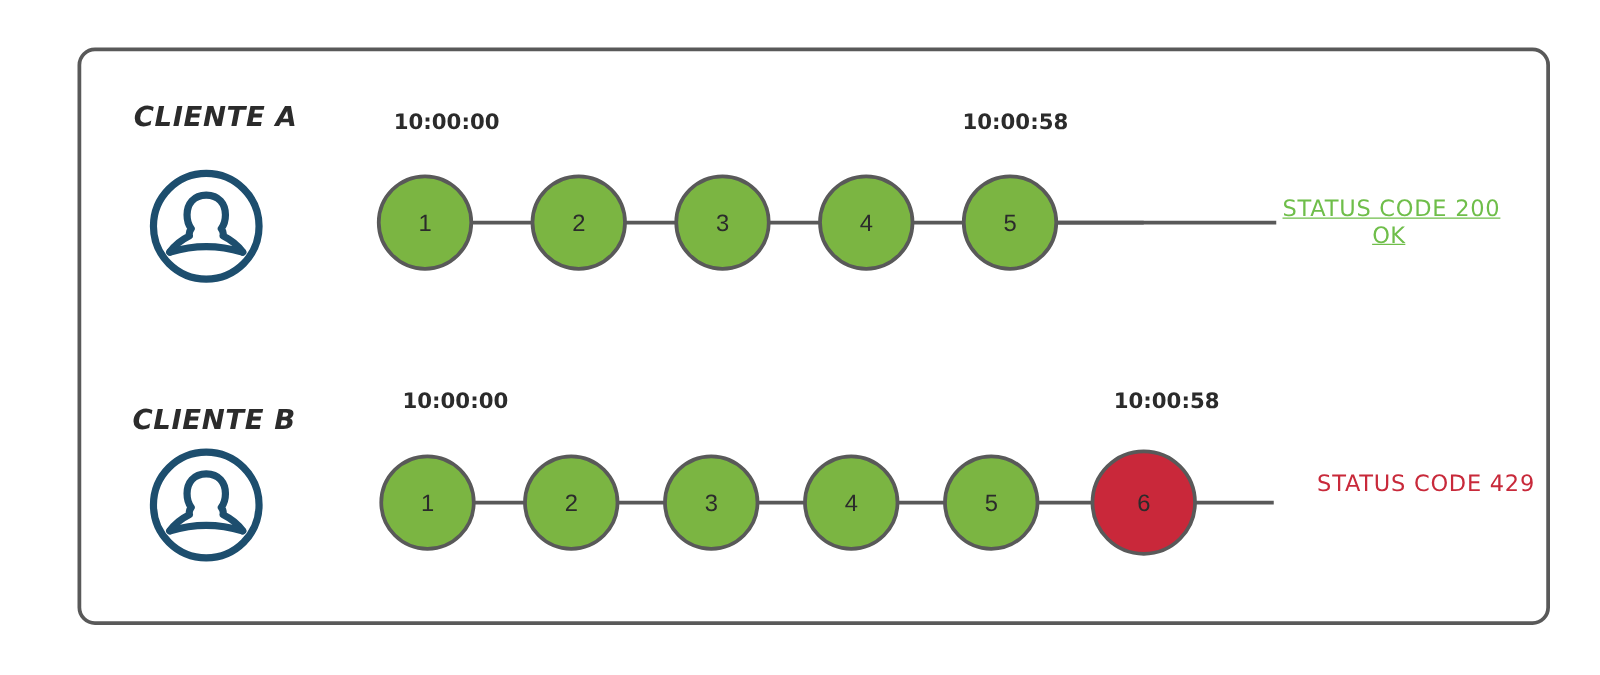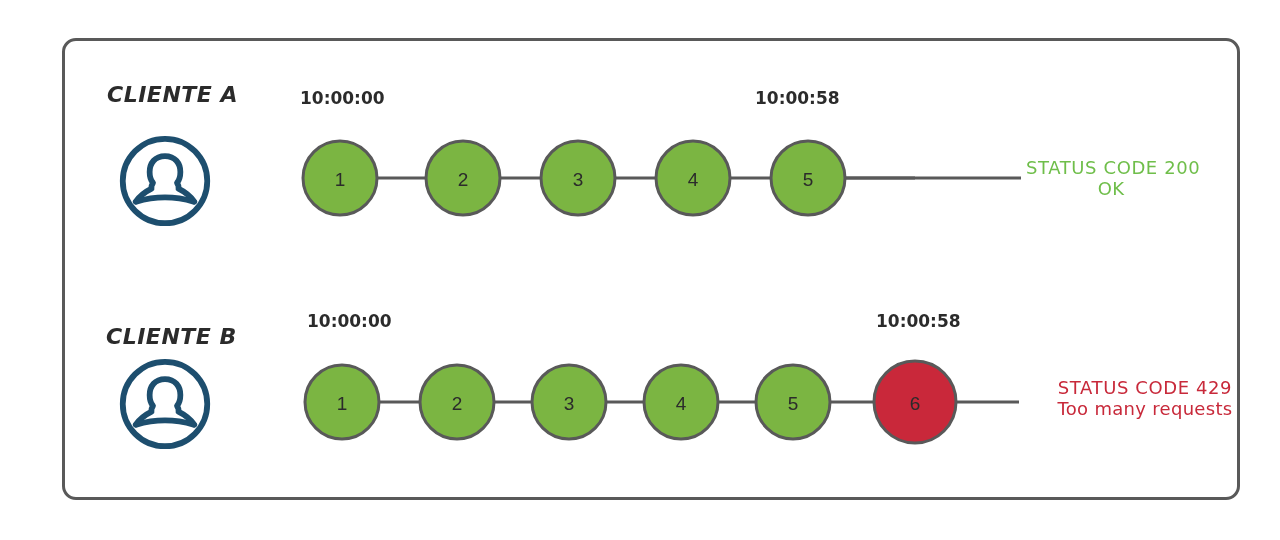--- a/index.html
+++ b/index.html
@@ -64,20 +64,21 @@
   }
 
   
   .timestamp {
     position: absolute;
     font-family: "DejaVu Sans", sans-serif;
     font-size: 17px;
     font-weight: bold;
     color: #2b2b2b;
     white-space: nowrap;
+    margin-left: 15px;
   }
 
   
   .chain {
     position: absolute;
   }
   .node-circle {
     stroke: #595959;
     stroke-width: 3;
   }
@@ -107,21 +108,21 @@
     letter-spacing: 0.6px;
     display: block;
   }
   .status-l2 {
     font-family: "DejaVu Sans", sans-serif;
     font-size: 18px;
     letter-spacing: 0.3px;
     display: block;
   }
   .status-ok { color: #6fbe4a; text-align: center; }
-  .status-err { color: #c8293a; text-align: center; margin-left: 17px; }
+  .status-err { color: #c8293a; text-align: right; }
 </style>
 </head>
 <body>
 
 <div id="canvas">
 
   <div class="frame"></div>
 
   <div class="row row-a">
 
@@ -171,21 +172,21 @@
       <g>
         <circle class="node-circle node-green" cx="398" cy="45" r="37"></circle>
         <text class="node-label" x="398" y="46">4</text>
       </g>
       <g>
         <circle class="node-circle node-green" cx="513" cy="45" r="37"></circle>
         <text class="node-label" x="513" y="46">5</text>
       </g>
     </svg>
 
-    <div class="status status-ok" style="left:1026px; top:157px; width:170px;">
+    <div class="status status-ok" style="left:1026px; top:157px; width:170px;text-decoration:underline;">
       <span class="status-l1">STATUS CODE 200</span>
       <span class="status-l2">OK</span>
     </div>
   </div>
 
   <div class="row row-b">
 
     <div class="client-label" style="left:106px; top:296px;margin-top:28px;">CLIENTE B</div>
 
     <div class="avatar" style="left:117px; top:356px;">
@@ -238,17 +239,16 @@
         <text class="node-label" x="496" y="46">5</text>
       </g>
       <g>
         <circle class="node-circle node-red" cx="618" cy="45" r="41"></circle>
         <text class="node-label" x="618" y="46">6</text>
       </g>
     </svg>
 
     <div class="status status-err" style="left:1028px; top:377px; width:200px;">
       <span class="status-l1">STATUS CODE 429</span>
-      <span class="status-l2">Too many requests</span>
     </div>
   </div>
 
 </div>
 
 </body></html>

